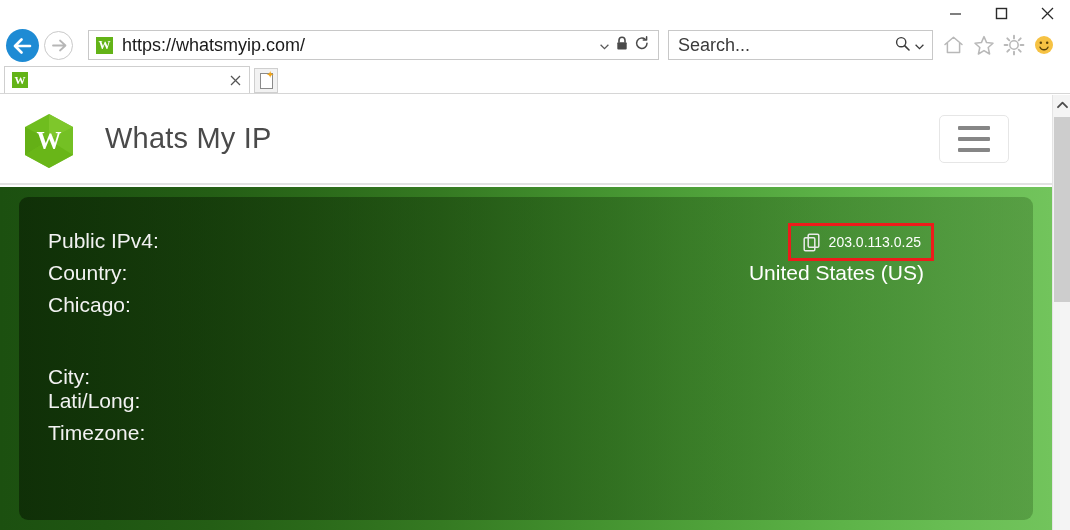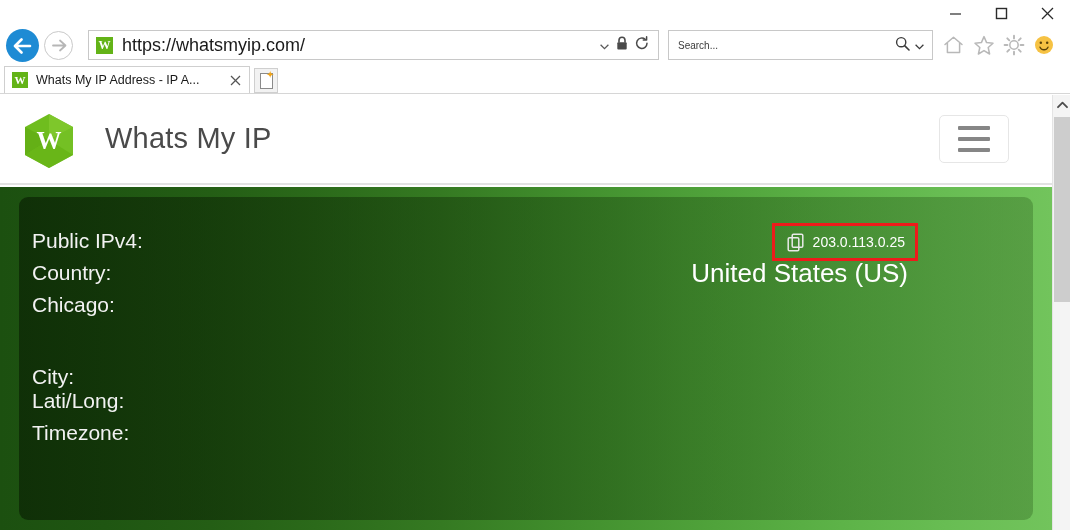--- a/index.html
+++ b/index.html
@@ -66,21 +66,21 @@
     margin-left:auto; display:flex; align-items:center; gap:7px;
     padding-right:9px; color:#4a4a4a;
   }
   .searchbar {
     position:absolute; left:668px; top:4px;
     width:265px; height:30px;
     border:1px solid #c8c8c8; background:#fff;
     display:flex; align-items:center;
   }
   .search-text {
-    margin-left:9px; font-size:10px; color:#3b3b3b;
+    margin-left:9px; font-size:18px; color:#3b3b3b;
   }
   .search-right {
     margin-left:auto; display:flex; align-items:center; gap:5px;
     padding-right:8px; color:#3b3b3b;
   }
   .toolicons {
     position:absolute; left:942px; top:4px; height:30px;
     display:flex; align-items:center; gap:7px;
   }
   .toolicon { width:23px; height:23px; display:flex; align-items:center; justify-content:center; color:#b3b3b3; }
@@ -199,31 +199,31 @@
     width:1014px; height:323px;
     border-radius:9px;
     background: linear-gradient(to right,
       rgba(8,28,2,0.62) 0%, rgba(10,32,3,0.58) 12%,
       rgba(12,38,4,0.52) 25%, rgba(14,44,5,0.46) 38%,
       rgba(16,50,6,0.40) 52%, rgba(18,56,7,0.34) 66%,
       rgba(20,60,8,0.30) 80%, rgba(22,64,9,0.27) 100%);
     overflow:hidden;
   }
   .row {
-    position:absolute; left:0; width:902px; height:32px;
+    position:absolute; left:16px; width:902px; height:32px;
     display:flex; align-items:center;
   }
   .row-label {
     position:absolute; left:13px;
     color:#f2f2f2; font-size:21px; line-height:32px;
     white-space:nowrap;
   }
   .row-value {
     position:absolute; right:13px;
-    color:#ffffff; font-size:26px; line-height:32px;
+    color:#ffffff; font-size:21px; line-height:32px;
     white-space:nowrap;
   }
   .ipvalue-box {
     position:absolute; right:3px; top:-2px;
     height:38px;
     border:3px solid #ee1b1b;
     display:flex; align-items:center;
     padding:0 10px 0 12px;
   }
   .copy-icon { margin-right:9px; display:flex; align-items:center; }
@@ -354,21 +354,20 @@
           <circle cx="13.2" cy="7.8" r="1.25" fill="#5a4208"></circle>
           <path d="M6 12.2 A4.4 4.4 0 0 0 14 12.2" fill="none" stroke="#5a4208" stroke-width="1.3" stroke-linecap="round"></path>
         </svg>
       </span>
     </div>
   </div>
 
   <div class="tabstrip">
     <div class="tab">
       <div class="tab-favicon">W</div>
-      <div class="tab-title">Whats My IP Address - IP A...</div>
       <div class="tab-close">
         <svg width="11" height="11" viewBox="0 0 11 11" aria-hidden="true">
             <line x1="1" y1="1" x2="10" y2="10" stroke="#555" stroke-width="1.3"></line>
             <line x1="10" y1="1" x2="1" y2="10" stroke="#555" stroke-width="1.3"></line>
           </svg>
       </div>
     </div>
     <div class="newtab">
       <div class="newtab-page">
         <span class="newtab-star">✦</span>

